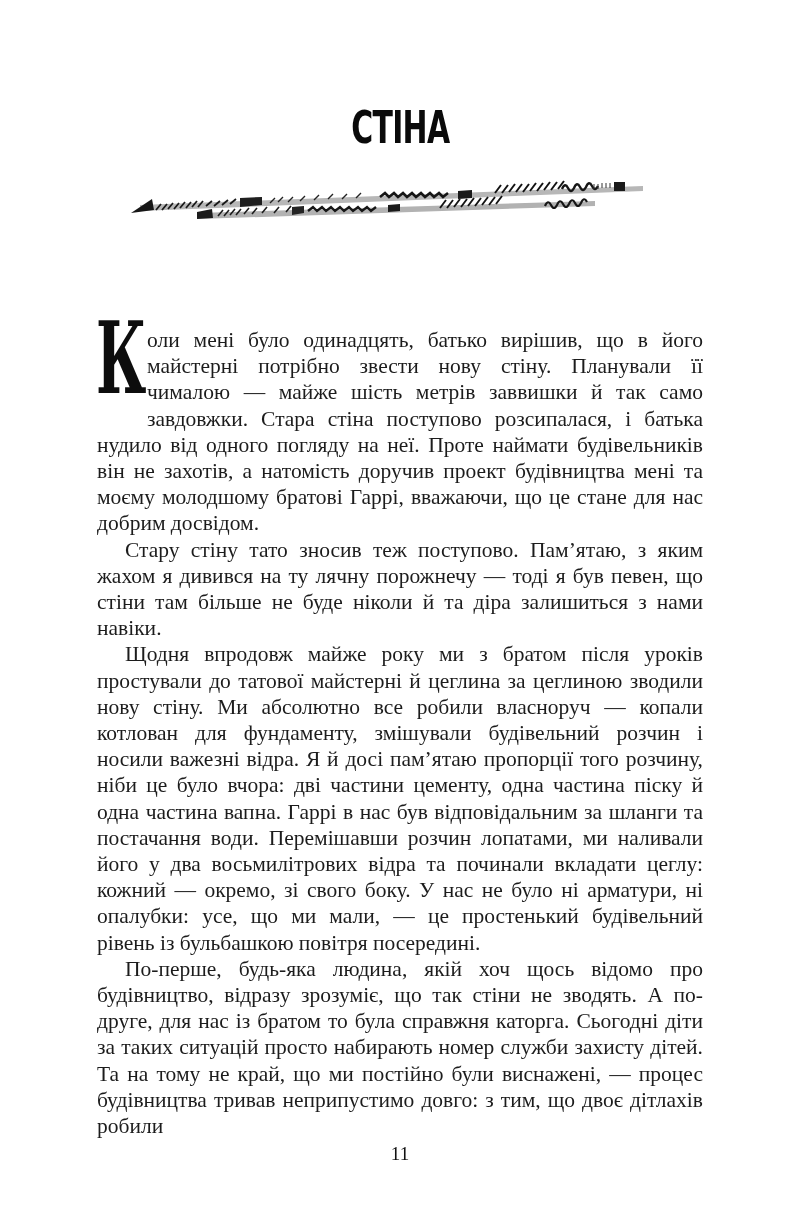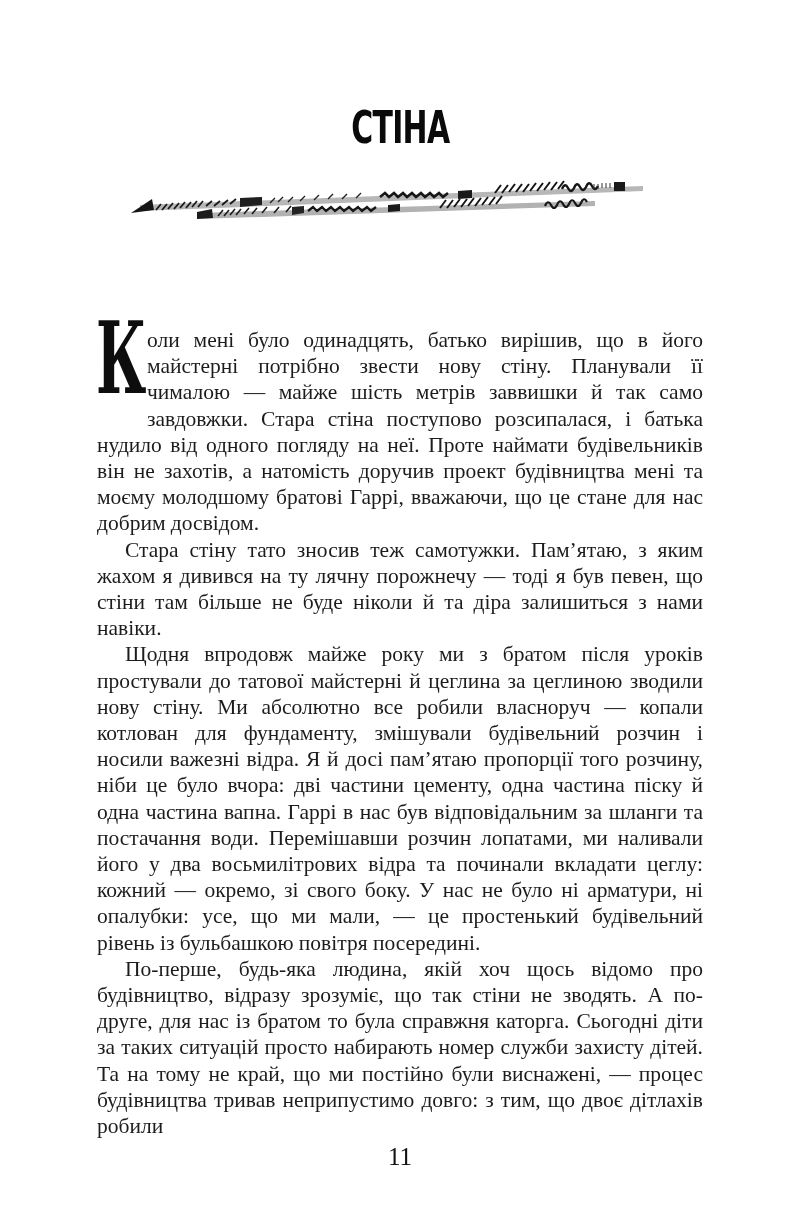--- a/index.html
+++ b/index.html
@@ -71,21 +71,21 @@
     color: #0d0d0d;
     transform: scaleX(0.56);
     transform-origin: left top;
   }
   .page-number {
     position: absolute;
     top: 1143px;
     left: 0;
     right: 0;
     text-align: center;
-    font-size: 25px;
+    font-size: 19px;
     color: #111;
   }
 </style>
 </head>
 <body>
 
 <div class="page">
 
   <div class="chapter-title">
     <span>СТІНА</span>
@@ -118,20 +118,20 @@
       <path d="M417,26 q3,-7 6,-1 q3,6 6,0 q3,-7 6,-1 q3,6 6,0 q3,-7 6,-1 q3,6 6,0 q3,-7 6,-1" stroke="#161616" stroke-width="2.2" fill="none"></path>
     </g>
   </svg>
 
   <div class="body-text">
     <p class="first-para">
       <span class="dropcap">
           <span>К</span>
         </span><span>оли мені було одинадцять, батько вирішив, що в його майстерні потрібно звести нову стіну. Планували її чималою — майже шість метрів заввишки й так само завдовжки. Стара стіна поступово розсипалася, і батька нудило від одного погляду на неї. Проте наймати будівельників він не захотів, а натомість доручив проект будівництва мені та моєму молодшому братові Гаррі, вважаючи, що це стане для нас добрим досвідом.</span>
     </p>
-    <p><span>Стара стіну тато зносив теж самотужки. Пам’ятаю, з яким жахом я дивився на ту лячну порожнечу — тоді я був певен, що стіни там більше не буде ніколи й та діра залишиться з нами навіки.</span></p>
+    <p><span>Стару стіну тато зносив теж поступово. Пам’ятаю, з яким жахом я дивився на ту лячну порожнечу — тоді я був певен, що стіни там більше не буде ніколи й та діра залишиться з нами навіки.</span></p>
     <p><span>Щодня впродовж майже року ми з братом після уроків простували до татової майстерні й цеглина за цеглиною зводили нову стіну. Ми абсолютно все робили власноруч — копали котлован для фундаменту, змішували будівельний розчин і носили важезні відра. Я й досі пам’ятаю пропорції того розчину, ніби це було вчора: дві частини цементу, одна частина піску й одна частина вапна. Гаррі в нас був відповідальним за шланги та постачання води. Перемішавши розчин лопатами, ми наливали його у два восьмилітрових відра та починали вкладати цеглу: кожний — окремо, зі свого боку. У нас не було ні арматури, ні опалубки: усе, що ми мали, — це простенький будівельний рівень із бульбашкою повітря посередині.</span></p>
     <p><span>По-перше, будь-яка людина, якій хоч щось відомо про будівництво, відразу зрозуміє, що так стіни не зводять. А по-друге, для нас із братом то була справжня каторга. Сьогодні діти за таких ситуацій просто набирають номер служби захисту дітей. Та на тому не край, що ми постійно були виснажені, — процес будівництва тривав неприпустимо довго: з тим, що двоє дітлахів робили</span></p>
   </div>
 
   <div class="page-number">11</div>
 
 </div>
 
 </body></html>

